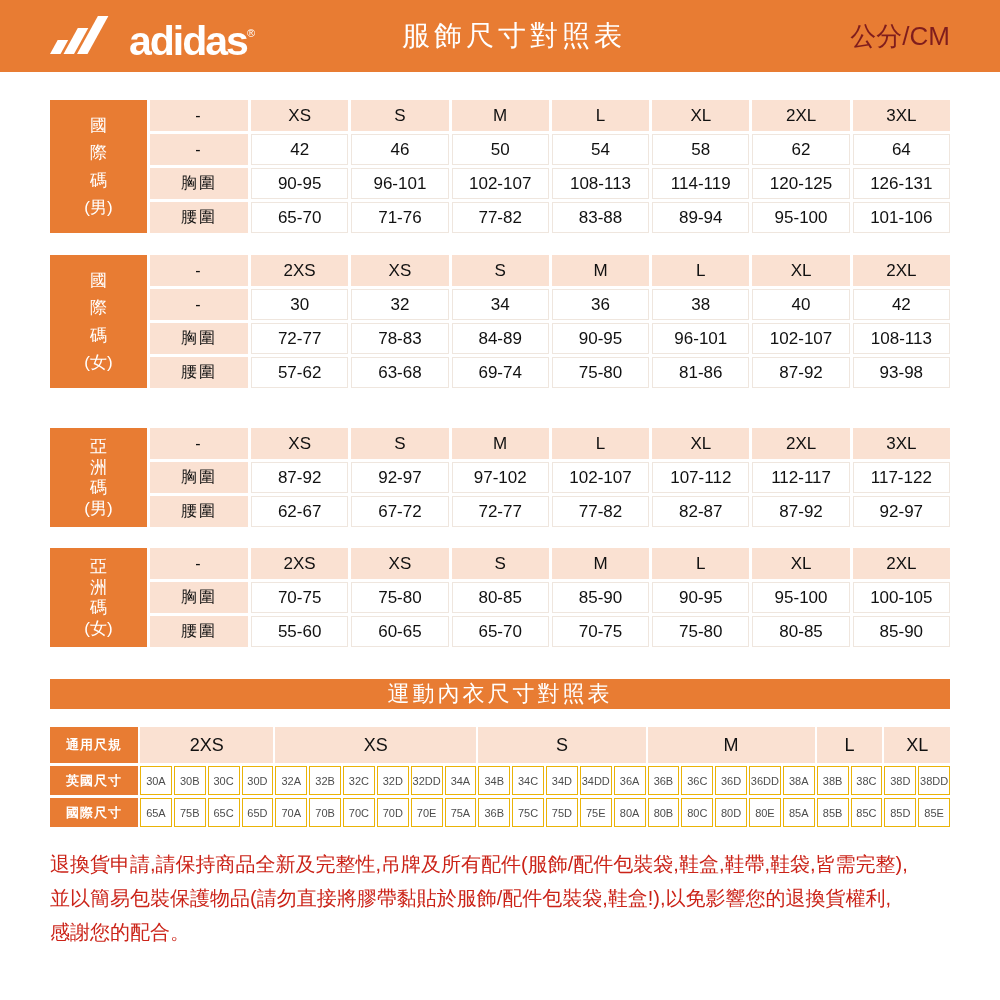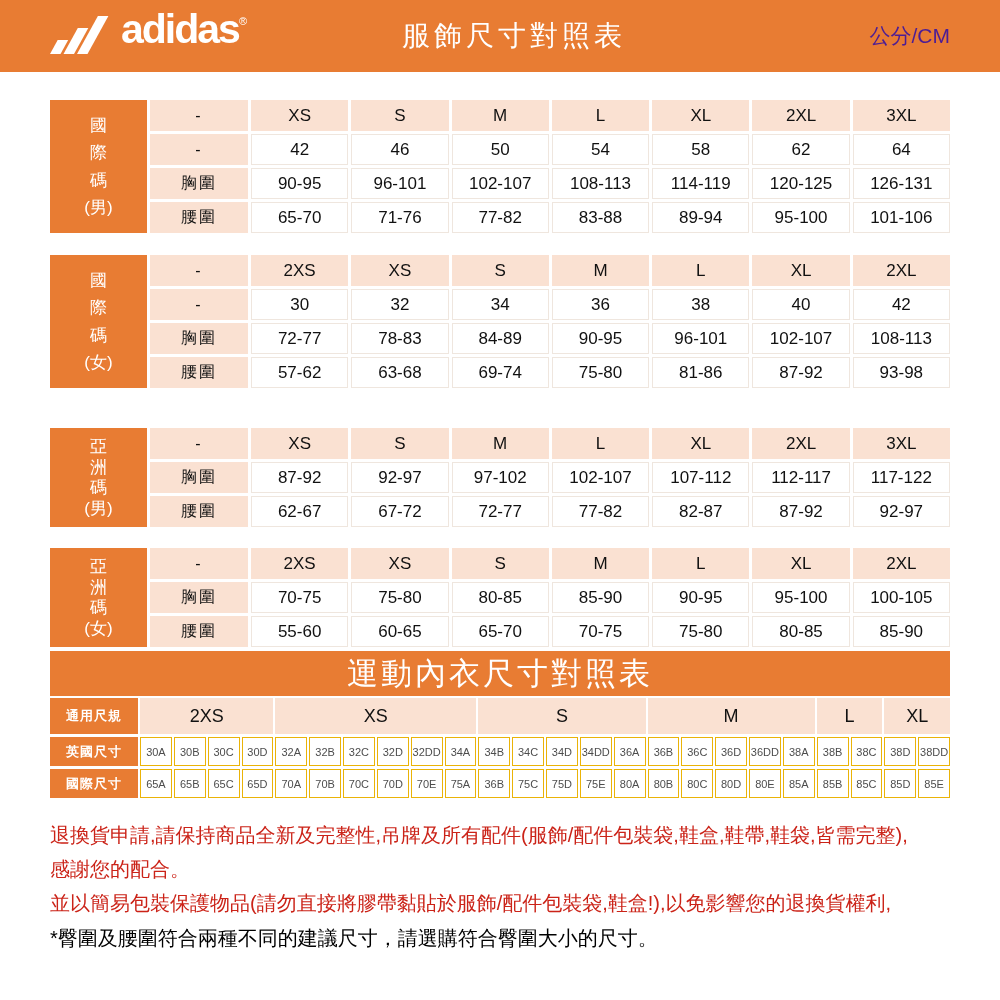--- a/index.html
+++ b/index.html
@@ -9,46 +9,46 @@
   }
   *{box-sizing:border-box;}
   html,body{margin:0;padding:0;}
   body{
     width:1000px;height:1000px;overflow:hidden;background:#fff;
     font-family:"Liberation Sans","DejaVu Sans",sans-serif;color:#111;
   }
   
   .banner{height:72px;background:var(--orange);display:flex;align-items:center;
     padding:0 50px;position:relative;}
-  .brand{display:flex;gap:9px;color:#fff;z-index:2;}
+  .brand{display:flex;align-items:flex-end;gap:17px;color:#fff;z-index:2;}
   .brand-mark{display:block;margin-bottom:4px;}
   .brand-text{font-size:41px;font-weight:bold;letter-spacing:-2px;line-height:0.78;}
   .brand-reg{font-size:11px;vertical-align:18px;font-weight:normal;letter-spacing:0;}
   .banner-title{position:absolute;left:0;right:0;top:0;bottom:0;display:flex;
     align-items:center;justify-content:center;color:#fff;font-size:28px;
     letter-spacing:4px;z-index:1;padding-left:28px;}
-  .banner-unit{margin-left:auto;color:#4c1d95;font-size:21px;z-index:2;}
+  .banner-unit{margin-left:auto;color:#7f1d1d;font-size:26px;z-index:2;}
   
   .content{padding:0 50px;}
   .size-table{display:grid;grid-template-columns:97px 98px repeat(7,1fr);
     grid-auto-rows:31px;gap:3px;}
   .mt-t1{margin-top:28px;} .mt-t2{margin-top:22px;}
   .mt-t3{margin-top:40px;} .mt-t4{margin-top:21px;}
   .st-label{grid-column:1;background:var(--orange);color:#fff;display:flex;
     flex-direction:column;align-items:center;justify-content:space-evenly;
     font-size:17px;padding:6px 0;line-height:1;}
   .cell{display:flex;align-items:center;justify-content:center;font-size:17px;}
   .cell.pink{background:var(--pink);}
   .cell.white{background:#fff;box-shadow:inset 0 0 0 1px #eFe6de;}
   .cell.rowlab{font-size:16px;letter-spacing:2px;}
   
-  .bra-title{margin-top:4px;height:45px;background:var(--orange);color:#fff;
-    display:flex;align-items:center;justify-content:center;font-size:31px;
+  .bra-title{margin-top:32px;height:30px;background:var(--orange);color:#fff;
+    display:flex;align-items:center;justify-content:center;font-size:22px;
     letter-spacing:3px;}
-  .bra-grid{margin-top:2px;display:grid;grid-template-columns:88px repeat(24,1fr);
+  .bra-grid{margin-top:18px;display:grid;grid-template-columns:88px repeat(24,1fr);
     grid-template-rows:36px 29px 29px;row-gap:3px;column-gap:2px;}
   .bra-label{background:var(--orange);color:#fff;font-size:13px;font-weight:bold;
     display:flex;align-items:center;justify-content:center;letter-spacing:1px;}
   .bra-size{background:var(--pink);font-size:18px;display:flex;align-items:center;
     justify-content:center;color:#111;}
   .bra-cell{background:#fff;border:1px solid #eab308;color:#4d4d4d;font-size:11px;
     display:flex;align-items:center;justify-content:center;}
   
   .notes-red{margin-top:20px;color:var(--red);font-size:20px;line-height:34px;}
   .notes-black{margin-top:3px;color:#000;font-size:20px;line-height:31px;}
@@ -245,21 +245,21 @@
       <div class="bra-cell">36C</div>
       <div class="bra-cell">36D</div>
       <div class="bra-cell">36DD</div>
       <div class="bra-cell">38A</div>
       <div class="bra-cell">38B</div>
       <div class="bra-cell">38C</div>
       <div class="bra-cell">38D</div>
       <div class="bra-cell">38DD</div>
       <div class="bra-label">國際尺寸</div>
       <div class="bra-cell">65A</div>
-      <div class="bra-cell">65B</div>
+      <div class="bra-cell">75B</div>
       <div class="bra-cell">65C</div>
       <div class="bra-cell">65D</div>
       <div class="bra-cell">70A</div>
       <div class="bra-cell">70B</div>
       <div class="bra-cell">70C</div>
       <div class="bra-cell">70D</div>
       <div class="bra-cell">70E</div>
       <div class="bra-cell">75A</div>
       <div class="bra-cell">36B</div>
       <div class="bra-cell">75C</div>
@@ -272,19 +272,18 @@
       <div class="bra-cell">80E</div>
       <div class="bra-cell">85A</div>
       <div class="bra-cell">85B</div>
       <div class="bra-cell">85C</div>
       <div class="bra-cell">85D</div>
       <div class="bra-cell">85E</div>
     </div>
 
   <div class="notes-red">
     <div class="note-line">退換貨申請,請保持商品全新及完整性,吊牌及所有配件(服飾/配件包裝袋,鞋盒,鞋帶,鞋袋,皆需完整),</div>
+    <div class="note-line">並以簡易包裝保護物品(請勿直接將膠帶黏貼於服飾/配件包裝袋,鞋盒!),以免影響您的退換貨權利,</div>
     <div class="note-line">感謝您的配合。</div>
-    <div class="note-line">並以簡易包裝保護物品(請勿直接將膠帶黏貼於服飾/配件包裝袋,鞋盒!),以免影響您的退換貨權利,</div>
   </div>
   <div class="notes-black">
-    <div class="note-line">*臀圍及腰圍符合兩種不同的建議尺寸，請選購符合臀圍大小的尺寸。</div>
   </div>
 </main>
 
 </body></html>

